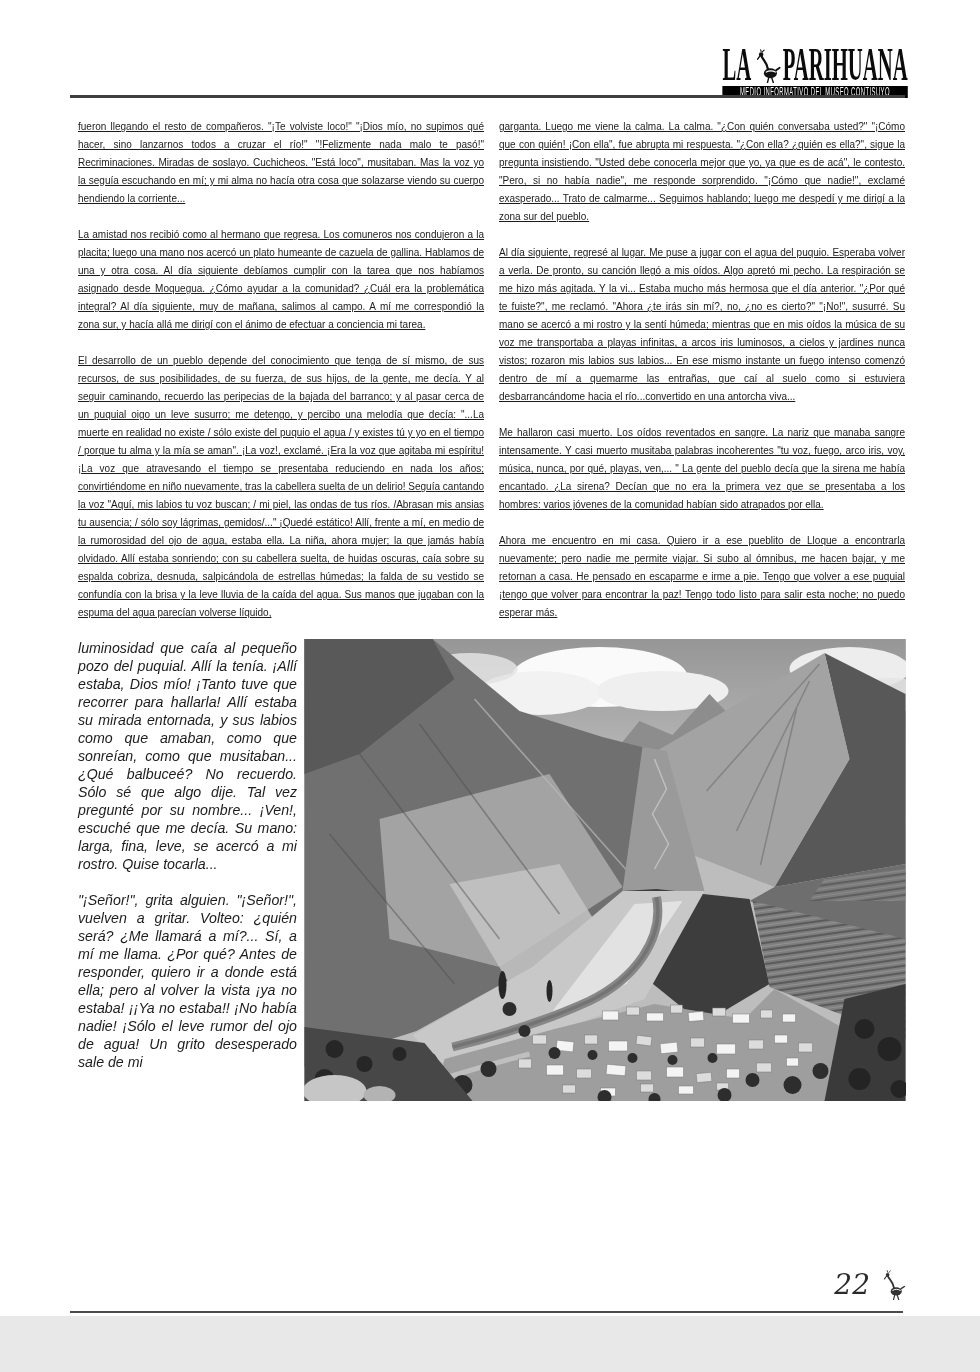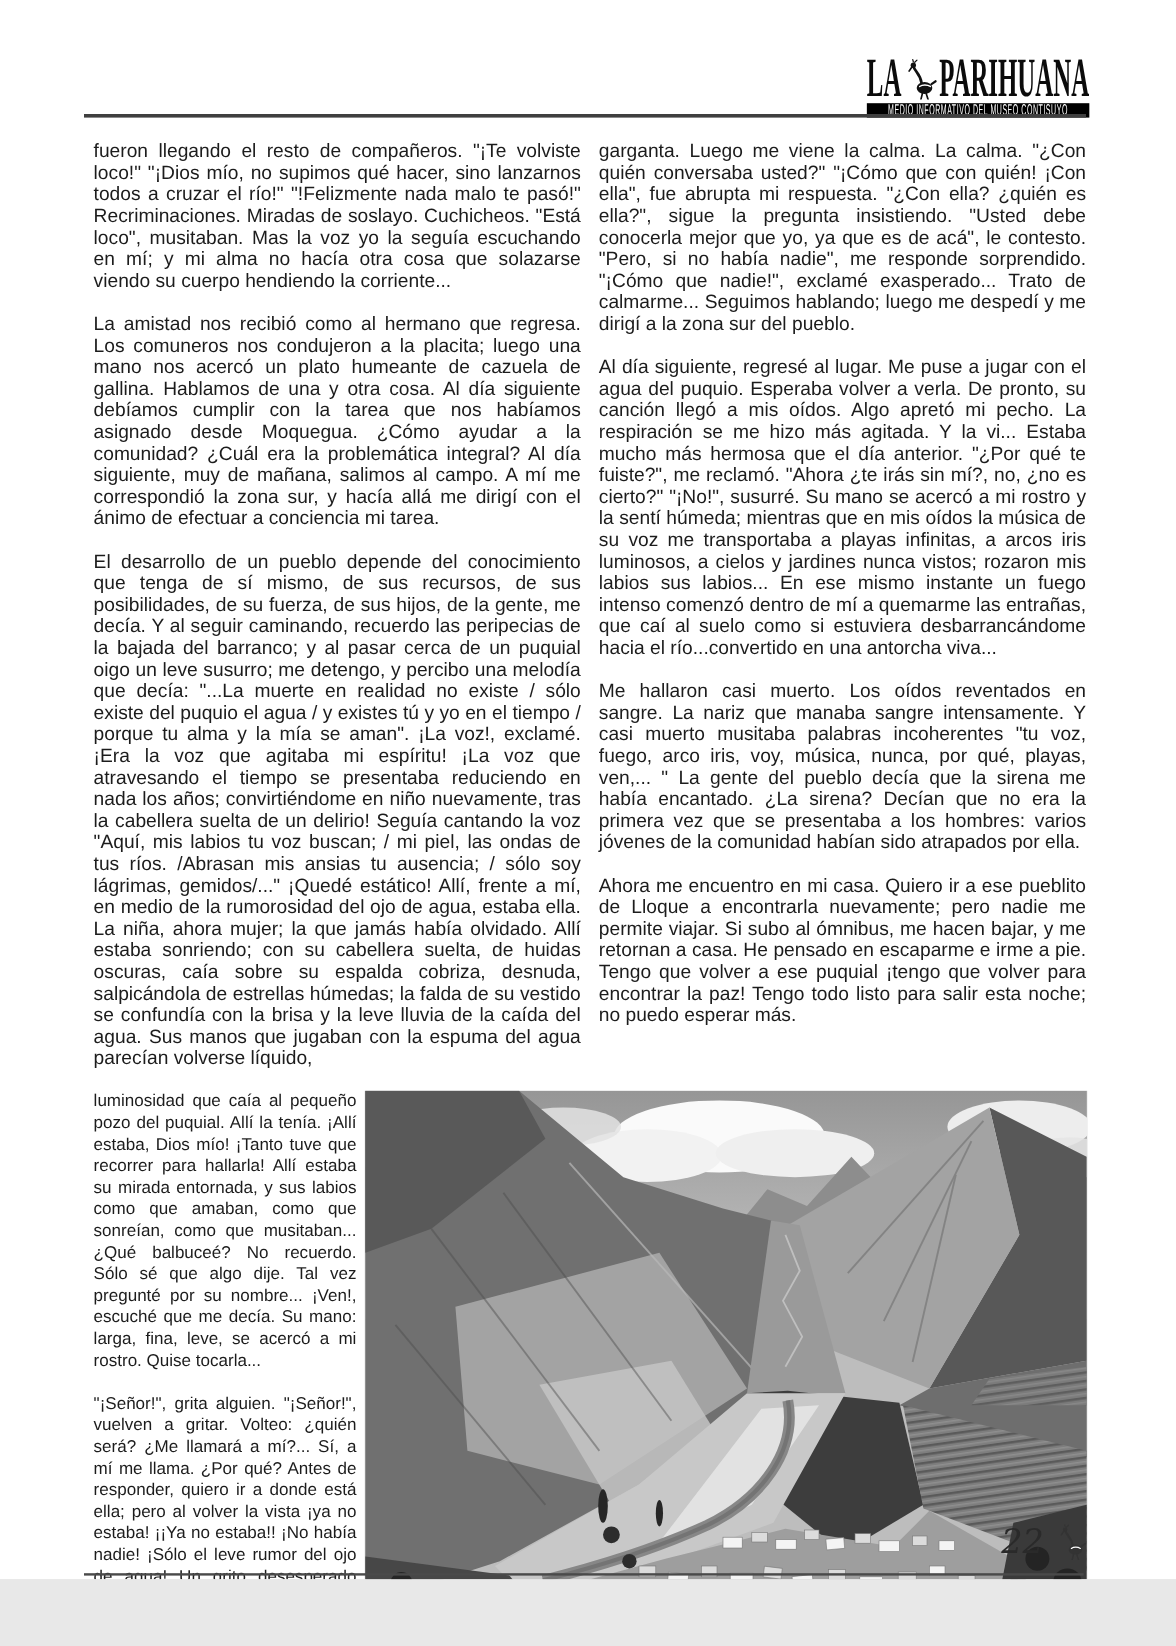--- a/index.html
+++ b/index.html
@@ -12,24 +12,24 @@
   .masthead{position:absolute;top:46px;right:72px;transform:scaleX(.45);transform-origin:right top;}
   .masthead-title{display:flex;align-items:flex-end;font-family:"Liberation Serif",serif;
     font-weight:700;font-size:46px;line-height:38px;color:#0b0b0b;white-space:nowrap;letter-spacing:0;}
   .masthead-title .bird{width:62px;height:34px;margin:0 4px 1px 4px;}
   .masthead-bar{margin-top:2px;background:#000;color:#fff;height:12px;line-height:12px;
     text-align:center;font-size:13px;letter-spacing:1px;font-family:"Liberation Sans",sans-serif;}
   .rule-top{position:absolute;top:95px;left:70px;width:835px;height:3px;background:#3f3f3f;}
   
   .content{position:absolute;top:118px;left:78px;width:828px;}
   .cols{display:flex;gap:15px;}
-  .col{width:406px;font-size:16px;line-height:18px;text-align:justify;}
+  .col{width:406px;font-size:10px;line-height:18px;text-align:justify;text-decoration:underline;}
   .col p{margin:0 0 18px 0;}
   .col p:last-child{margin-bottom:4px;}
-  .bottom-row{display:flex;margin-top:13px;}
+  .bottom-row{display:flex;margin-top:13px;font-style:italic;}
   .narrow{width:219px;margin-right:7px;font-size:14.2px;line-height:18px;text-align:justify;}
   .narrow p{margin:0 0 18px 0;}
   .photo{width:602px;height:462px;flex:0 0 602px;display:block;background:#bdbdbd;}
   
   .rule-bottom{position:absolute;top:1311px;left:70px;width:833px;height:2px;background:#4a4a4a;}
   .pagenum{position:absolute;top:1270px;right:74px;display:flex;align-items:flex-end;gap:10px;margin-left:31px;}
   .pagenum .num{font-family:"DejaVu Serif",serif;font-style:italic;font-size:28px;line-height:30px;color:#2a2a2a;}
   .pagenum .bird{width:26px;height:30px;}
 </style>
 </head>

